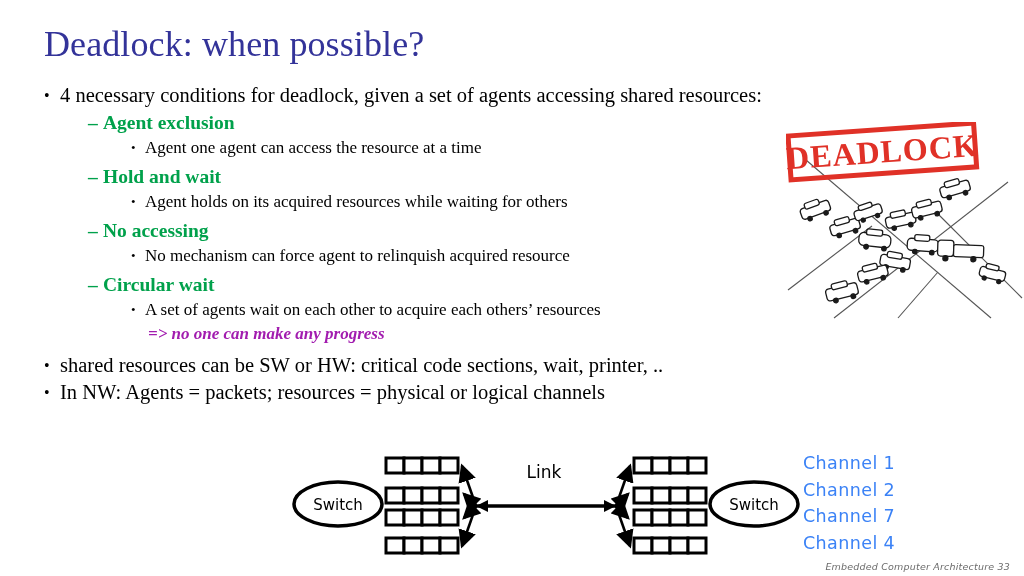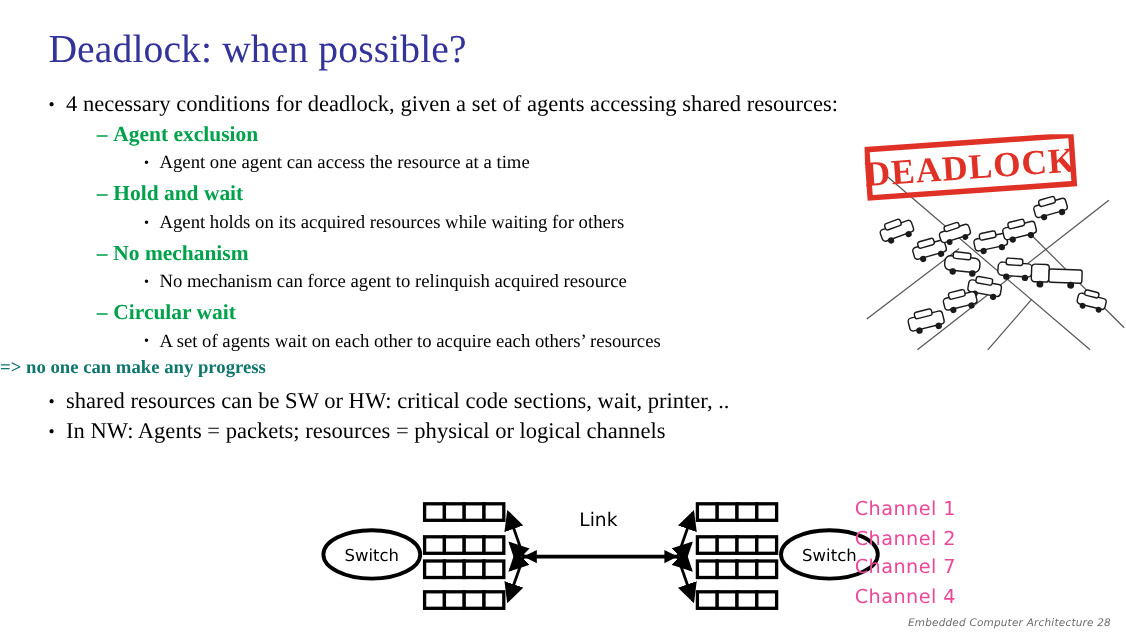--- a/index.html
+++ b/index.html
@@ -78,25 +78,27 @@
   .lvl3 .bul {
     position: absolute;
     left: 131px;
     top: 0;
     font-size: 13px;
     line-height: 24px;
   }
 
   .lvl3-note {
     position: relative;
+    padding-left: 148px;
     font-size: 17px;
     line-height: 23px;
     font-weight: bold;
-    color: #0f766e;
-    white-space: nowrap;
+    color: #a21caf;
+    white-space: nowrap;
+    font-style: italic;
   }
 
   .gap-sm { height: 3px; }
   .gap-md { height: 7px; }
 
   
   #deadlock-figure {
     position: absolute;
     left: 786px;
     top: 122px;
@@ -111,26 +113,26 @@
     left: 286px;
     top: 444px;
     width: 520px;
     height: 116px;
   }
   #network-diagram svg { display: block; }
 
   
   #channel-legend {
     position: absolute;
-    left: 777px;
+    left: 803px;
     top: 450px;
     font-family: "DejaVu Sans", sans-serif;
     font-size: 17.5px;
     line-height: 26.5px;
-    color: #ec4899;
+    color: #3b82f6;
     letter-spacing: 0.4px;
   }
 
   
   #footer {
     position: absolute;
     right: 14px;
     bottom: 4px;
     font-family: "DejaVu Sans", sans-serif;
     font-size: 9.5px;
@@ -169,21 +171,21 @@
   </div>
   <div class="lvl3">
     <span class="bul">•</span>
     <span>Agent holds on its acquired resources while waiting for others</span>
   </div>
 
   <div class="gap-sm"></div>
 
   <div class="lvl2">
     <span class="dash">–</span>
-    <span>No mechanism</span>
+    <span>No accessing</span>
   </div>
   <div class="lvl3">
     <span class="bul">•</span>
     <span>No mechanism can force agent to relinquish acquired resource</span>
   </div>
 
   <div class="gap-sm"></div>
 
   <div class="lvl2">
     <span class="dash">–</span>
@@ -403,13 +405,13 @@
   </svg>
 </div>
 
 <div id="channel-legend">
   <div>Channel 1</div>
   <div>Channel 2</div>
   <div>Channel 7</div>
   <div>Channel 4</div>
 </div>
 
-<div id="footer">Embedded Computer Architecture  28</div>
+<div id="footer">Embedded Computer Architecture  33</div>
 
 </body></html>

